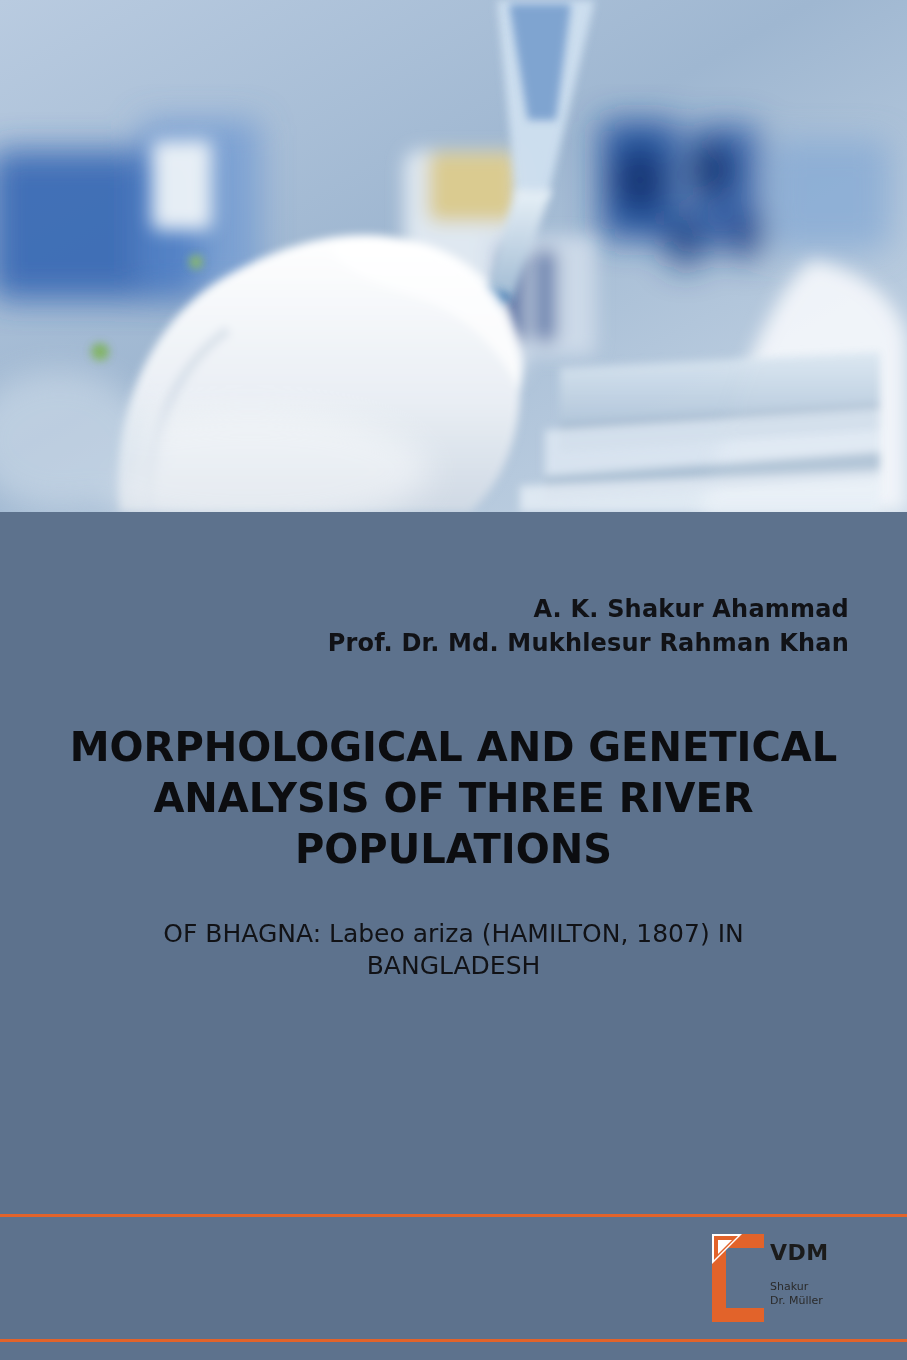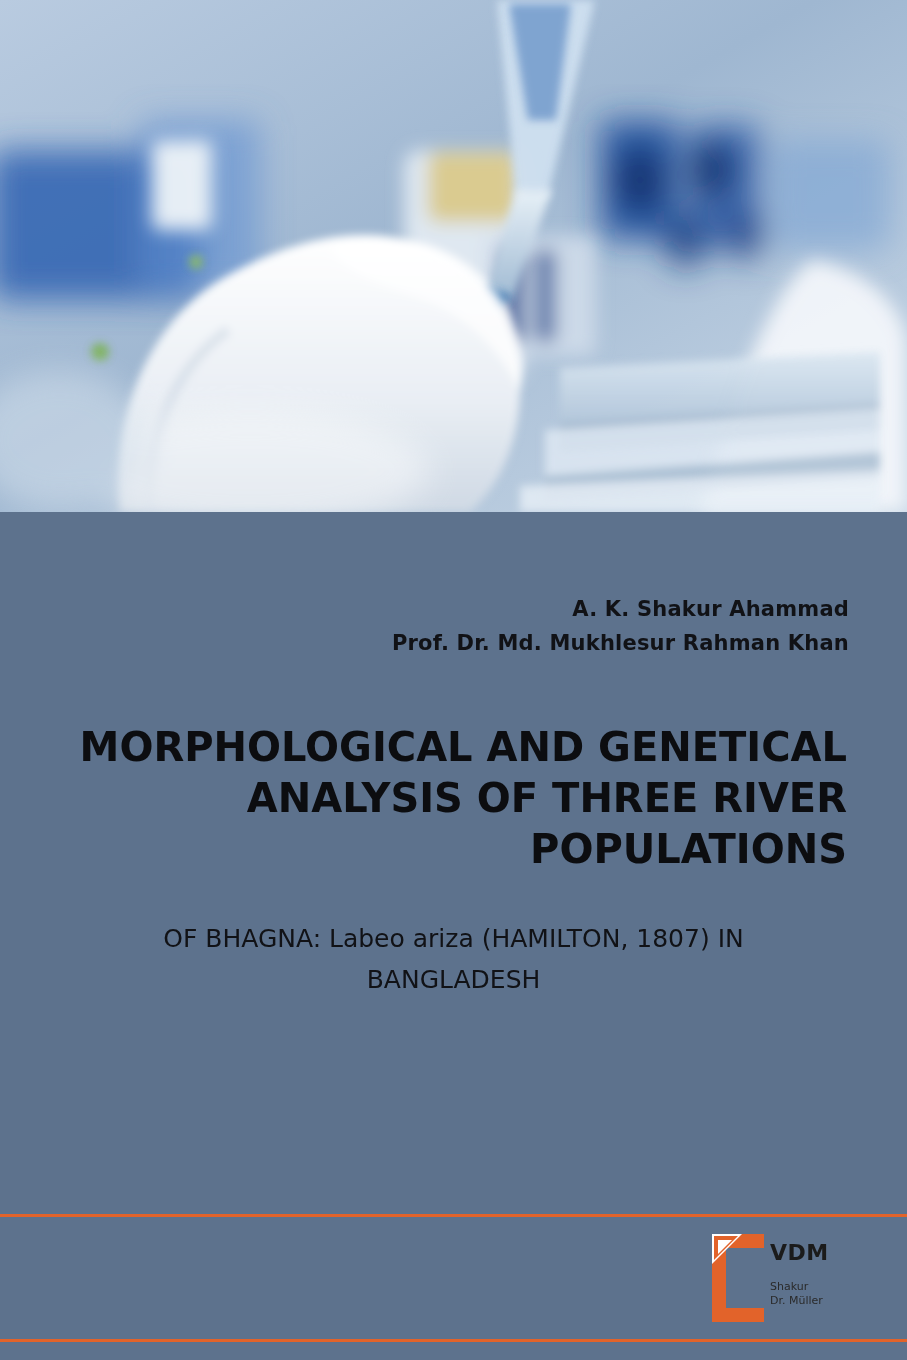--- a/index.html
+++ b/index.html
@@ -32,47 +32,47 @@
 
   
   .authors {
     position: absolute;
     left: 0;
     right: 58px;
     top: 592px;
     text-align: right;
     color: #111216;
     font-weight: bold;
-    font-size: 21px;
+    font-size: 24px;
     line-height: 34px;
     letter-spacing: 0.2px;
   }
   .authors div { white-space: nowrap; }
 
   .title {
     position: absolute;
     left: 60px;
     right: 60px;
     top: 722px;
-    text-align: right;
+    text-align: center;
     color: #0c0d10;
     font-weight: bold;
     font-size: 40px;
     line-height: 51px;
     letter-spacing: 0px;
   }
   .subtitle {
     position: absolute;
     left: 88px;
     right: 88px;
     top: 918px;
     text-align: center;
     color: #111216;
     font-size: 25px;
-    line-height: 41px;
+    line-height: 32px;
   }
 
   
   .rule-top {
     position: absolute;
     left: 0;
     top: 1214px;
     width: 907px;
     height: 3px;
     background: #e2632a;

